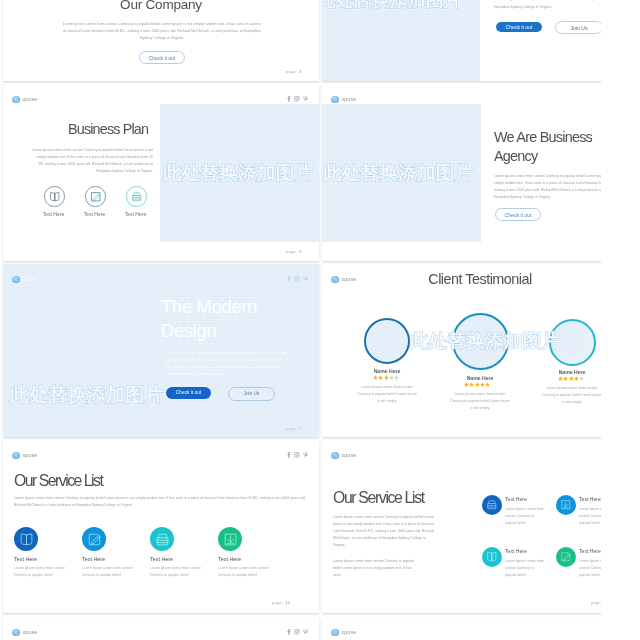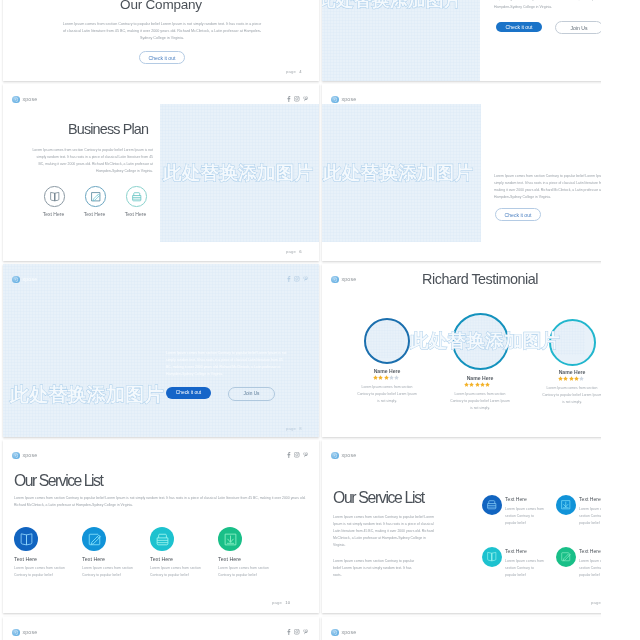--- a/index.html
+++ b/index.html
@@ -186,20 +186,21 @@
               <circle cx="6" cy="6" r="2.4" fill="none" stroke="#9aa0a6" stroke-width="1.4"></circle>
               <circle cx="9.2" cy="2.8" r="0.9" fill="#9aa0a6"></circle>
             </svg>
           </span>
       <span>
             <svg width="5" height="6" viewBox="0 0 10 12">
               <path d="M5.1 0C2.3 0 .8 1.8.8 3.6c0 .8.5 1.9 1.2 2.2.1.1.2 0 .2-.1l.2-.6c0-.1 0-.2-.1-.2-.3-.4-.5-1-.5-1.5 0-1.5 1.1-2.9 3-2.9 1.6 0 2.8 1 2.8 2.5 0 1.7-.8 2.9-1.9 2.9-.6 0-1-.5-.9-1.1.2-.7.5-1.5.5-2 0-.5-.3-.9-.8-.9-.6 0-1.1.6-1.1 1.5 0 .5.2.9.2.9L3 8.4c-.2.9-.1 2.1 0 2.2 0 .1.1.1.2 0 .1-.1.8-1 1-1.9l.4-1.4c.2.4.8.8 1.5.8 1.9 0 3.2-1.7 3.2-4C9.3 1.5 7.8 0 5.1 0z" fill="#9aa0a6"></path>
             </svg>
           </span>
     </div>
+    <div class="h1" style="left:172px;top:44px;width:102px;font-size:14.4px;letter-spacing:-0.75px;line-height:1.33;">We Are Business Agency</div>
     <div class="body" style="left:172px;top:89px;width:124px;font-size:3.45px;line-height:2.03;">Lorem Ipsum comes from section Contrary to popular belief Lorem Ipsum is not simply random text. It has roots in a piece of classical Latin literature from 45 BC, making it over 2000 years old. Richard McClintock, a Latin professor at Hampden-Sydney College in Virginia.</div>
     <div class="btn outline" style="left:173px;top:124px;width:44px;height:11px;font-size:5.1px;">Check it out</div>
     <div class="pagenum" style="left:283px;top:165px;"><span>page</span><b>7</b></div>
   </div>
 </div>
 
 <div class="slide" style="left:3px;top:264px;height:173px;">
   <div class="inner" style="height:173px;">
     <div class="gridimg" style="left:0;top:0;width:316px;height:173px;">
           <svg preserveAspectRatio="none" viewBox="0 0 316 173">
@@ -228,20 +229,21 @@
               <circle cx="6" cy="6" r="2.4" fill="none" stroke="#7fa8cc" stroke-width="1.4"></circle>
               <circle cx="9.2" cy="2.8" r="0.9" fill="#7fa8cc"></circle>
             </svg>
           </span>
       <span>
             <svg width="5" height="6" viewBox="0 0 10 12">
               <path d="M5.1 0C2.3 0 .8 1.8.8 3.6c0 .8.5 1.9 1.2 2.2.1.1.2 0 .2-.1l.2-.6c0-.1 0-.2-.1-.2-.3-.4-.5-1-.5-1.5 0-1.5 1.1-2.9 3-2.9 1.6 0 2.8 1 2.8 2.5 0 1.7-.8 2.9-1.9 2.9-.6 0-1-.5-.9-1.1.2-.7.5-1.5.5-2 0-.5-.3-.9-.8-.9-.6 0-1.1.6-1.1 1.5 0 .5.2.9.2.9L3 8.4c-.2.9-.1 2.1 0 2.2 0 .1.1.1.2 0 .1-.1.8-1 1-1.9l.4-1.4c.2.4.8.8 1.5.8 1.9 0 3.2-1.7 3.2-4C9.3 1.5 7.8 0 5.1 0z" fill="#7fa8cc"></path>
             </svg>
           </span>
     </div>
+    <div class="h1" style="left:158px;top:31px;width:115px;font-size:18.5px;letter-spacing:-0.35px;line-height:1.3;color:#ffffff;font-weight:300;">The Modern Design</div>
     <div class="body" style="left:163px;top:86px;width:123px;font-size:3.45px;line-height:2.03;color:#fbfdff;">Lorem Ipsum comes from section Contrary to popular belief Lorem Ipsum is not simply random text. It has roots in a piece of classical Latin literature from 45 BC, making it over 2000 years old. Richard McClintock, a Latin professor at Hampden-Sydney College in Virginia.</div>
     <div class="btn fill" style="left:163px;top:123px;width:45px;height:11.5px;font-size:4.8px;background:#1565c8;">Check it out</div>
     <div class="btn outline-w" style="left:225px;top:123px;width:45px;height:11.5px;font-size:4.8px;color:#5e7d99;border-color:#afc8de;">Join Us</div>
     <div class="pagenum" style="left:283px;top:162px;color:#b9cadb;"><span>page</span><b style="color:#b9cadb;">8</b></div>
   </div>
 </div>
 
 <div class="slide" style="left:322px;top:264px;height:173px;">
   <div class="inner" style="height:173px;">
     <div class="brand" style="left:9px;top:11.5px;">
@@ -265,21 +267,21 @@
               <circle cx="6" cy="6" r="2.4" fill="none" stroke="#9aa0a6" stroke-width="1.4"></circle>
               <circle cx="9.2" cy="2.8" r="0.9" fill="#9aa0a6"></circle>
             </svg>
           </span>
       <span>
             <svg width="5" height="6" viewBox="0 0 10 12">
               <path d="M5.1 0C2.3 0 .8 1.8.8 3.6c0 .8.5 1.9 1.2 2.2.1.1.2 0 .2-.1l.2-.6c0-.1 0-.2-.1-.2-.3-.4-.5-1-.5-1.5 0-1.5 1.1-2.9 3-2.9 1.6 0 2.8 1 2.8 2.5 0 1.7-.8 2.9-1.9 2.9-.6 0-1-.5-.9-1.1.2-.7.5-1.5.5-2 0-.5-.3-.9-.8-.9-.6 0-1.1.6-1.1 1.5 0 .5.2.9.2.9L3 8.4c-.2.9-.1 2.1 0 2.2 0 .1.1.1.2 0 .1-.1.8-1 1-1.9l.4-1.4c.2.4.8.8 1.5.8 1.9 0 3.2-1.7 3.2-4C9.3 1.5 7.8 0 5.1 0z" fill="#9aa0a6"></path>
             </svg>
           </span>
     </div>
-    <div class="h1" style="left:0;top:7px;width:316px;text-align:center;font-size:14.4px;letter-spacing:-0.5px;">Richard Testimonial</div>
+    <div class="h1" style="left:0;top:7px;width:316px;text-align:center;font-size:14.4px;letter-spacing:-0.5px;">Client Testimonial</div>
     <div class="phtext" style="left:88px;top:63.5px;font-size:18.5px;letter-spacing:0.3px;z-index:5;">此处替换添加图片</div>
 
     <div class="ring" style="left:42px;top:54px;width:46px;height:46px;border:2.4px solid #1b6fae;background:#e8f1f9;overflow:hidden;">
       <svg preserveAspectRatio="none" style="position:absolute;left:0;top:0;width:100%;height:100%;" viewBox="0 0 46 46">
             <rect width="42" height="42" fill="url(#gp1)"></rect>
           </svg>
         </div>
     <div class="itemlabel" style="left:34px;top:104px;width:62px;font-size:5.1px;font-weight:700;color:#5a6067;">Name Here</div>
     <div class="stars" style="left:51px;top:110.5px;">
       <i>

